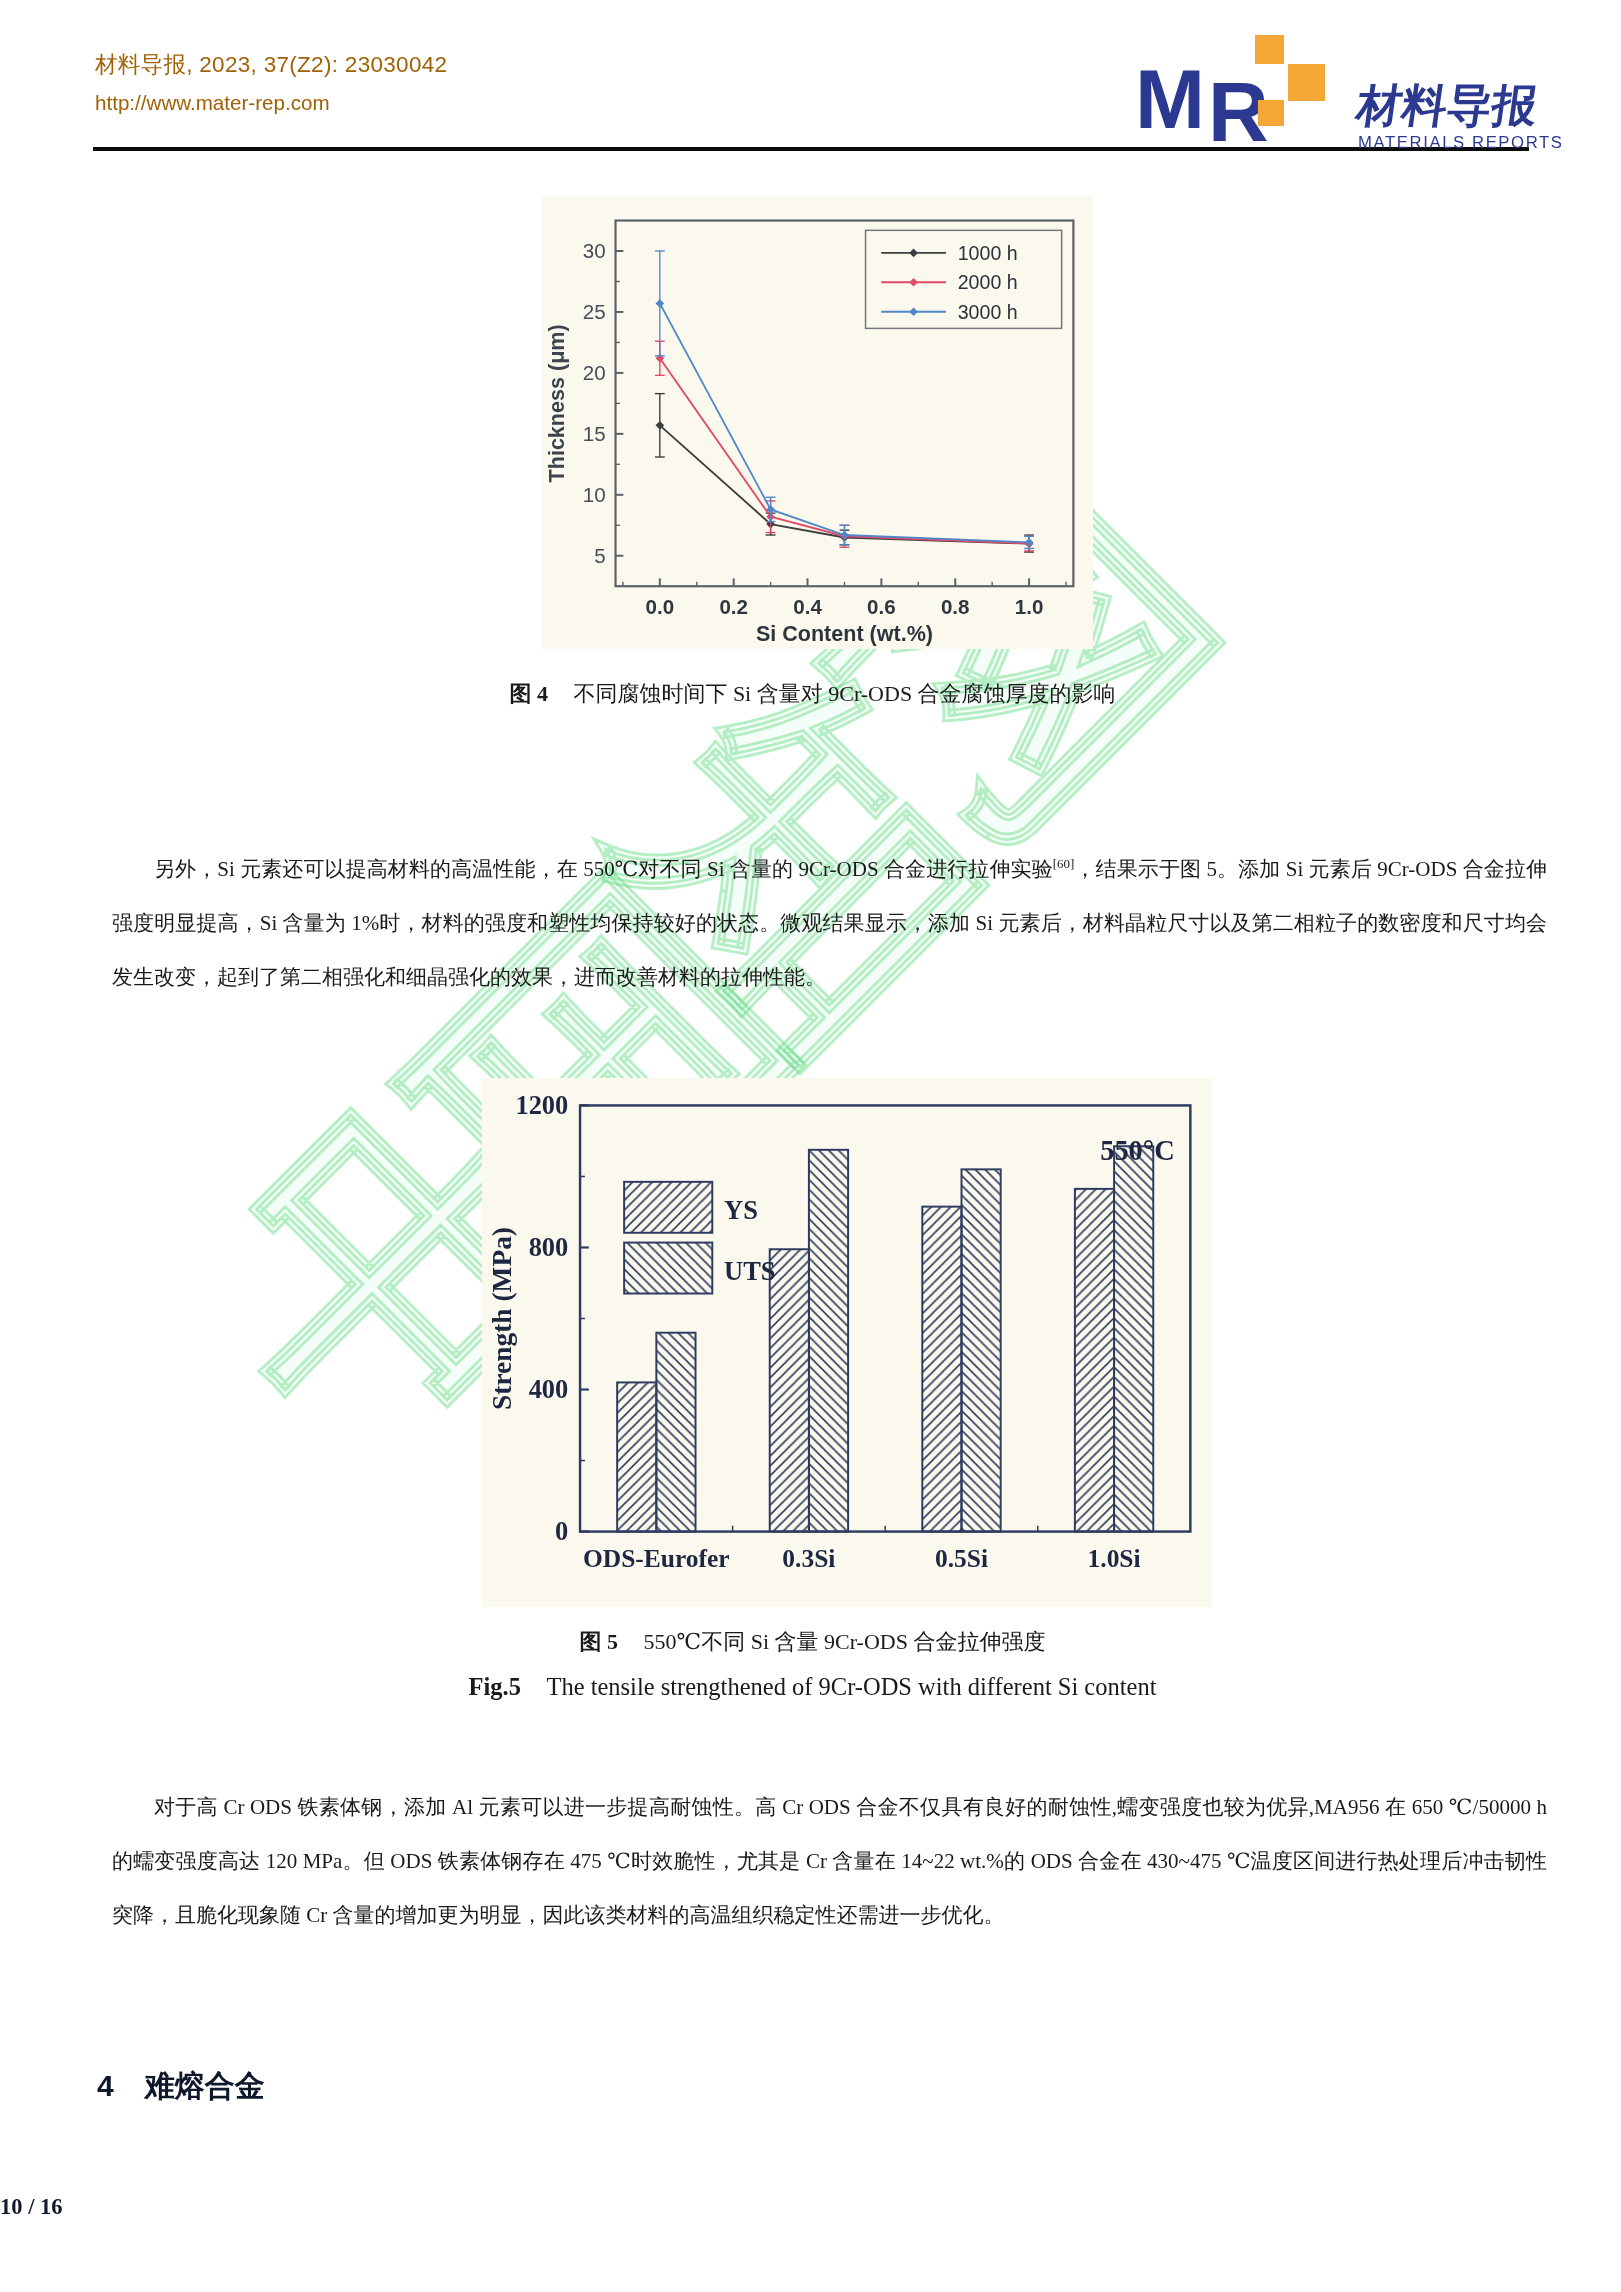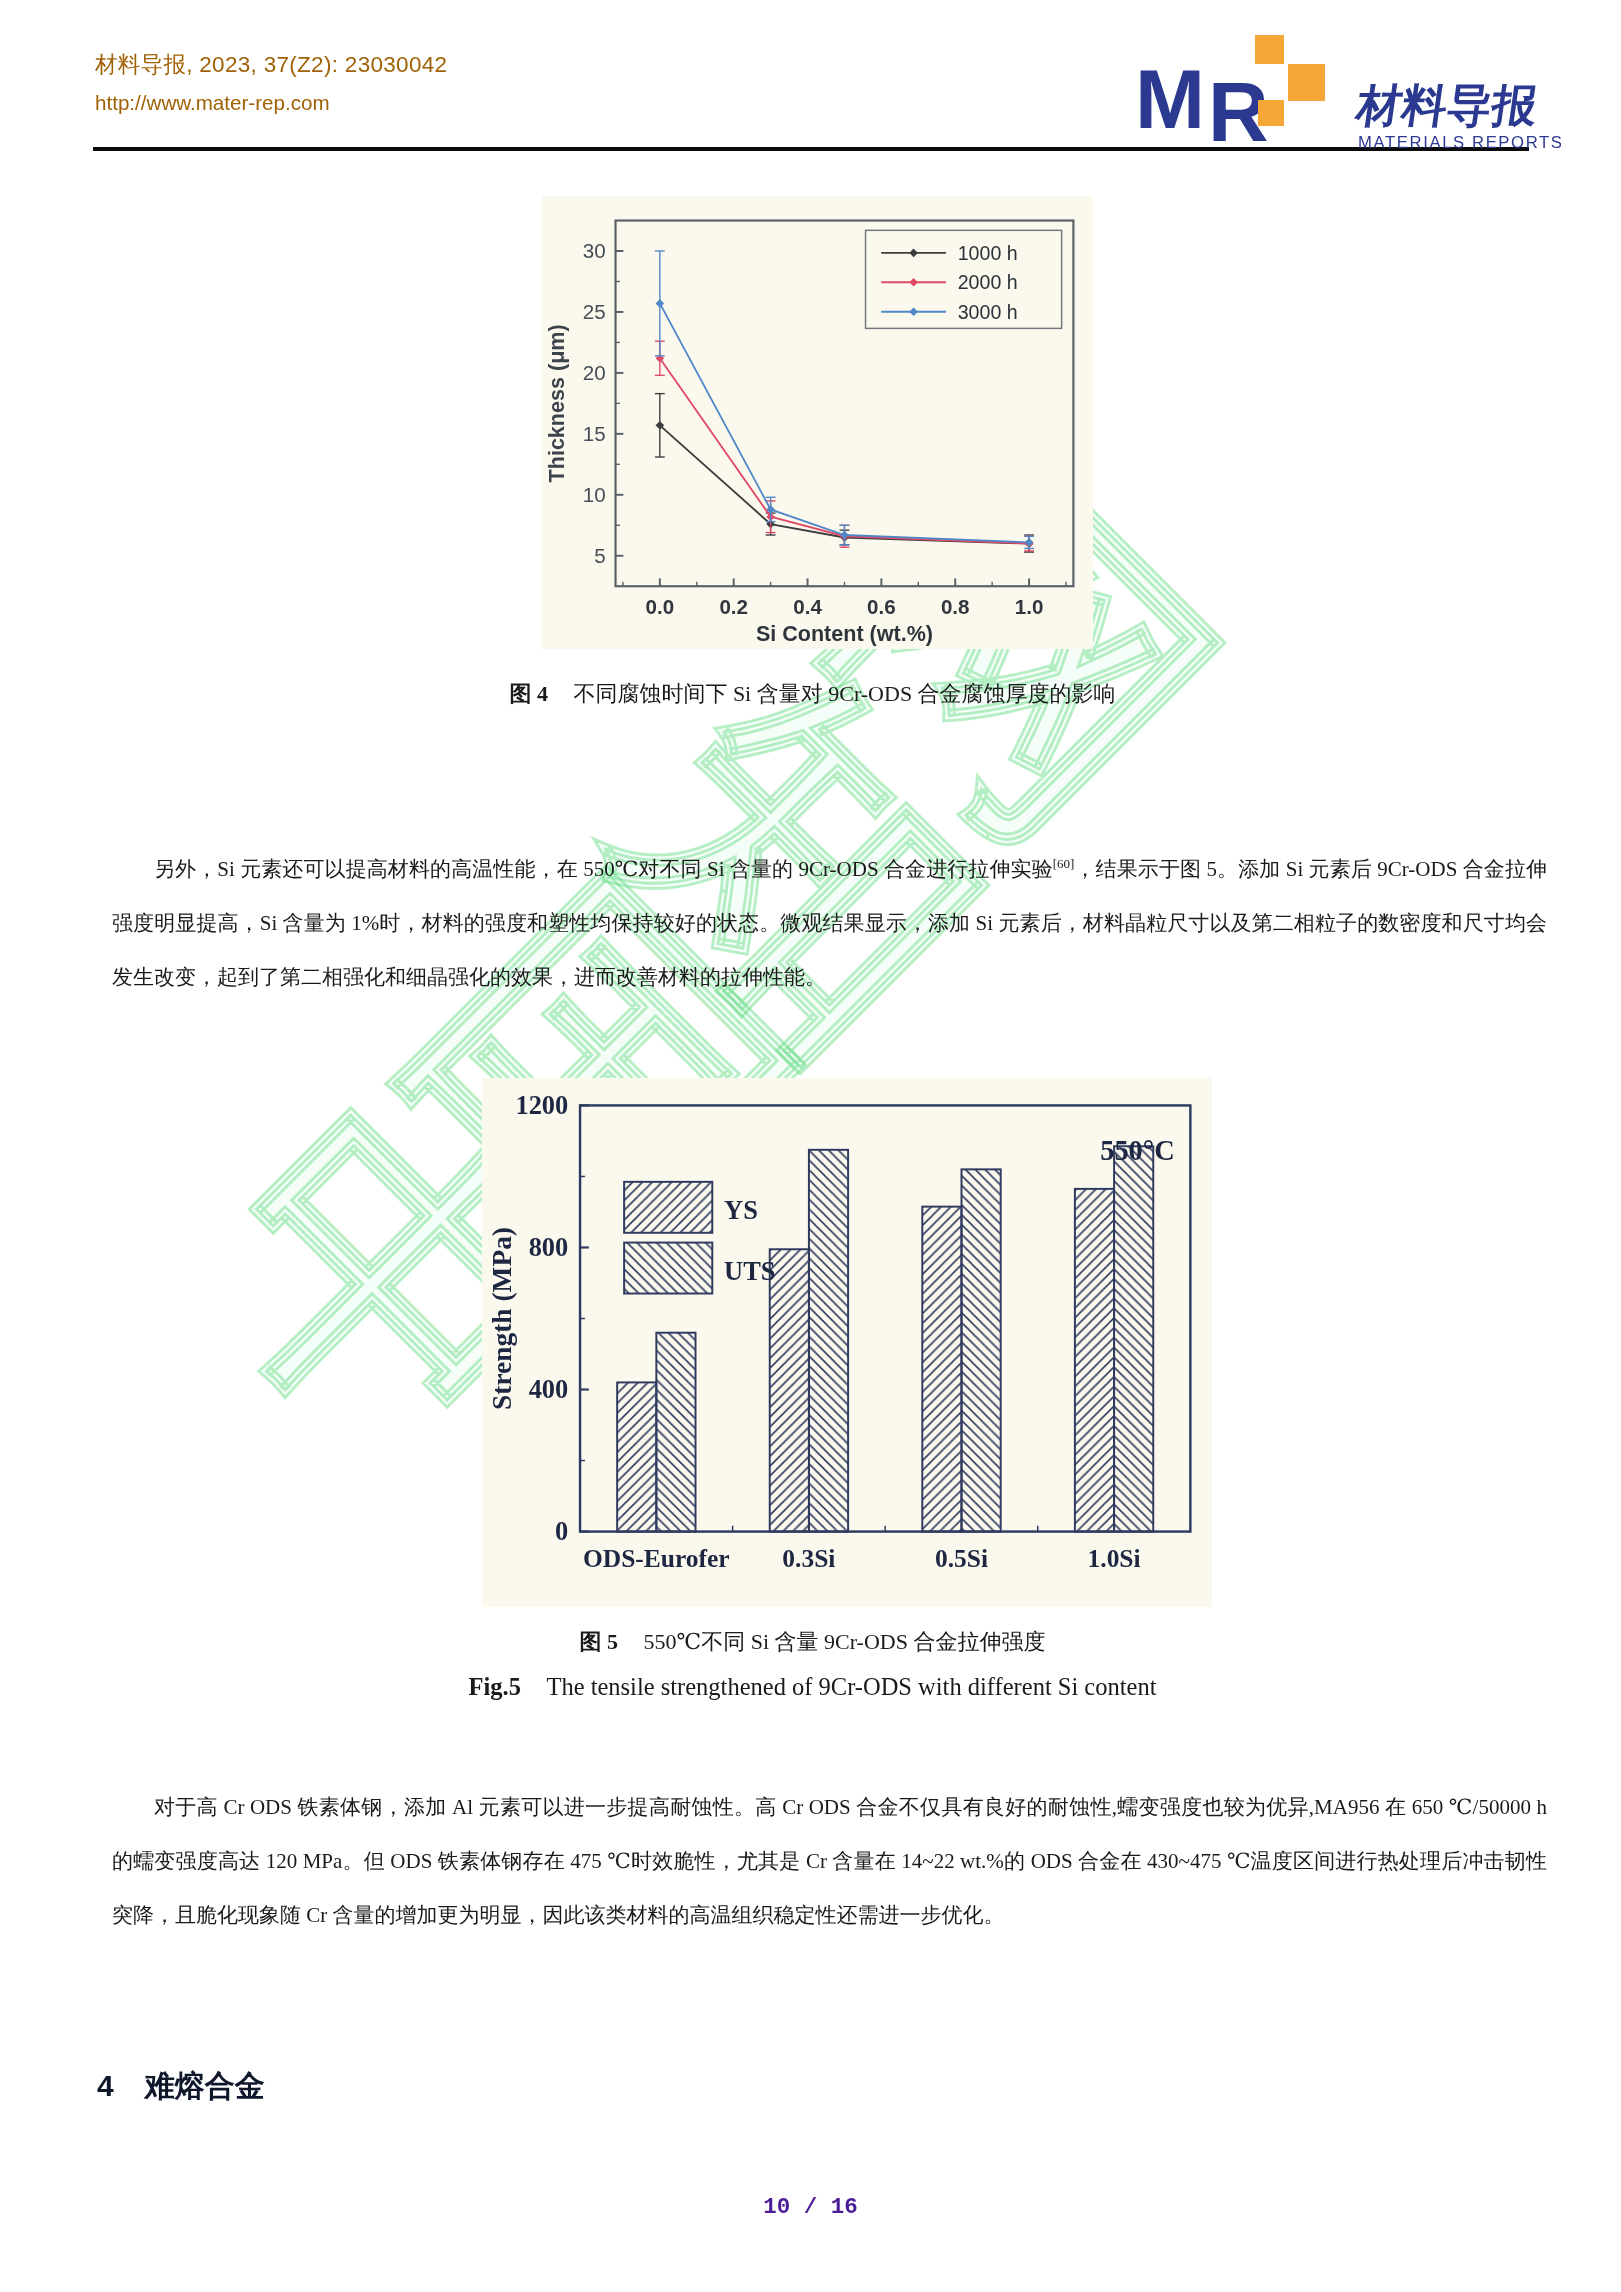--- a/index.html
+++ b/index.html
@@ -41,22 +41,22 @@
   .para{position:absolute;left:112px;width:1435px;font-size:21px;line-height:54px;
         text-align:justify;text-indent:2em;}
   .para-1{top:821px;}
   .para-2{top:1759px;}
   sup.cite{font-size:.62em;vertical-align:super;line-height:0;}
 
   .section-h{position:absolute;left:97px;top:2041px;font-size:30px;font-weight:700;color:#0f172a;
              font-family:"Liberation Sans","DejaVu Sans",sans-serif;}
   .section-num{margin-right:31px;}
 
-  .footer-page{position:absolute;left:0;top:2194px;width:100%;text-align:center;
-               font-family:Liberation Mono, monospace;font-size:22.5px;font-weight:700;color:#4c1d95;}
+  .footer-page{position:absolute;left:0;top:2194px;width:100%;text-align:left;
+               font-family:Liberation Serif, serif;font-size:22.5px;font-weight:700;color:#0f172a;}
 
   
   .wm-char{position:absolute;font-size:333px;line-height:1;font-weight:700;
            font-family:"Liberation Sans",sans-serif;
            color:rgba(120,230,150,0.07);
            -webkit-text-stroke:2.9px rgba(100,220,130,0.45);
            transform:rotate(45deg);pointer-events:none;z-index:0;}
   .fig4-box,.fig5-box{z-index:1;}
   .para,.caption,.section-h{z-index:2;}
 </style>

